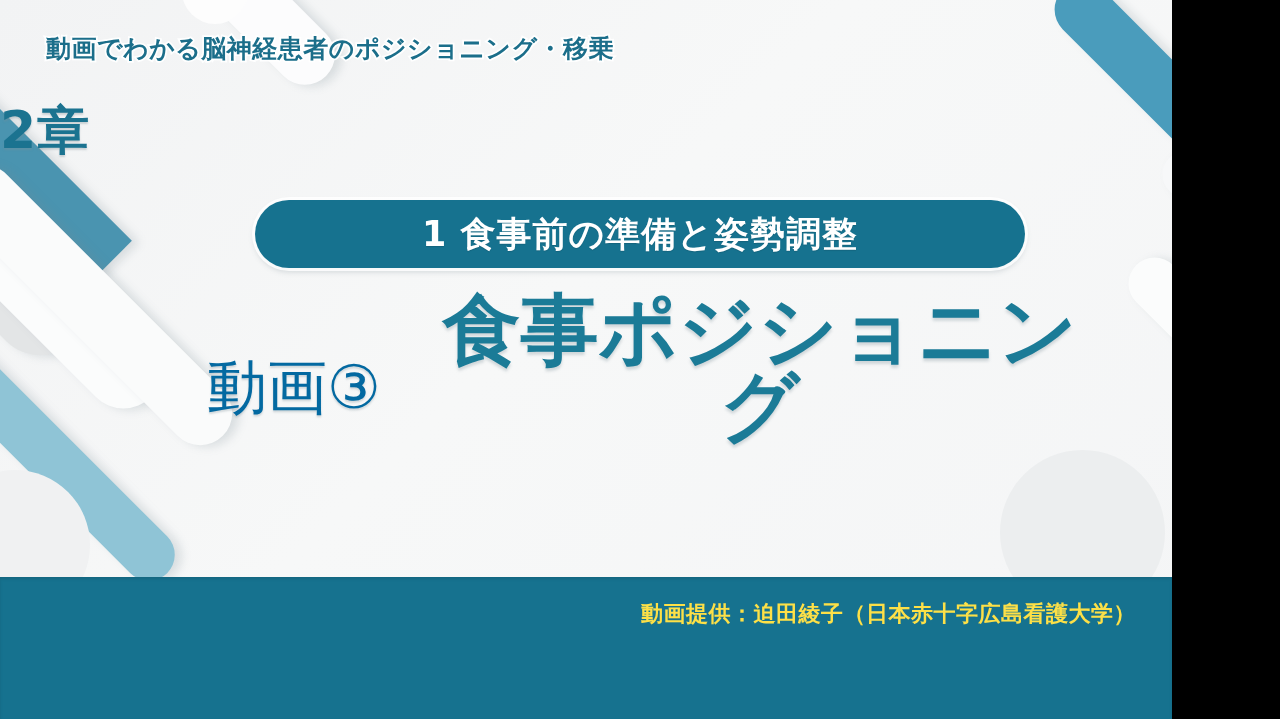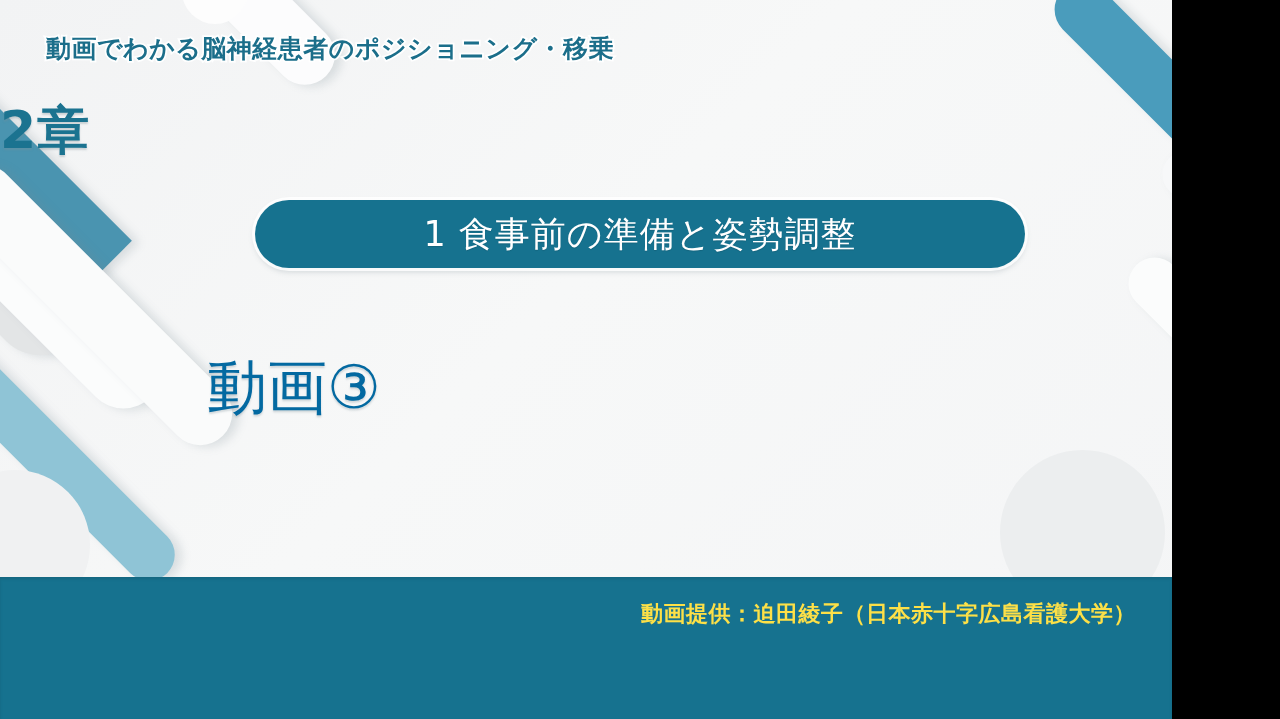--- a/index.html
+++ b/index.html
@@ -66,21 +66,21 @@
     background: #16728f;
     box-shadow: 0 0 0 3px rgba(255,255,255,0.85),
                 0 3px 6px rgba(90,110,120,0.30);
     display: flex;
     align-items: center;
     justify-content: center;
   }
   #section-pill-label {
     color: #ffffff;
     font-size: 35px;
-    font-weight: 400;
+    font-weight: 700;
     letter-spacing: 1px;
     white-space: nowrap;
     text-shadow: 0 1px 1px rgba(0,0,0,0.12);
   }
 
   #video-badge {
     position: absolute;
     left: 207px;
     top: 348px;
     font-size: 60px;
@@ -163,20 +163,21 @@
 
     <div id="chapter-label">2章</div>
 
     <div id="section-pill">
       <span id="section-pill-label">1 食事前の準備と姿勢調整</span>
     </div>
 
     <div id="video-badge">動画③</div>
 
     <div id="main-title">
+      <span class="line2">食事ポジショニング</span>
     </div>
 
     <div id="footer-band">
       <div id="footer-credit">動画提供：迫田綾子（日本赤十字広島看護大学）</div>
     </div>
 
   </div>
 </div>
 
 </body></html>

